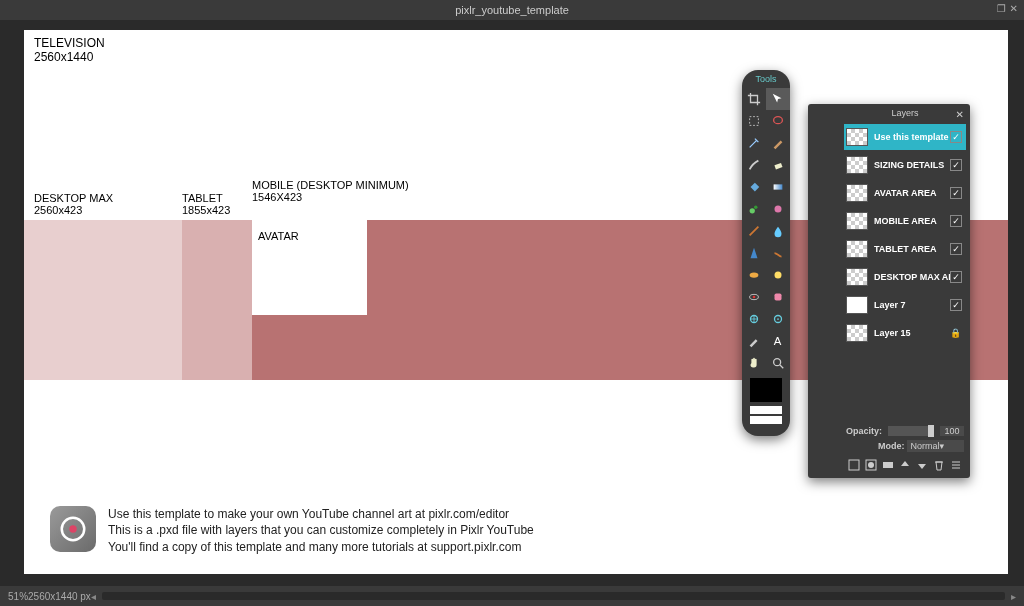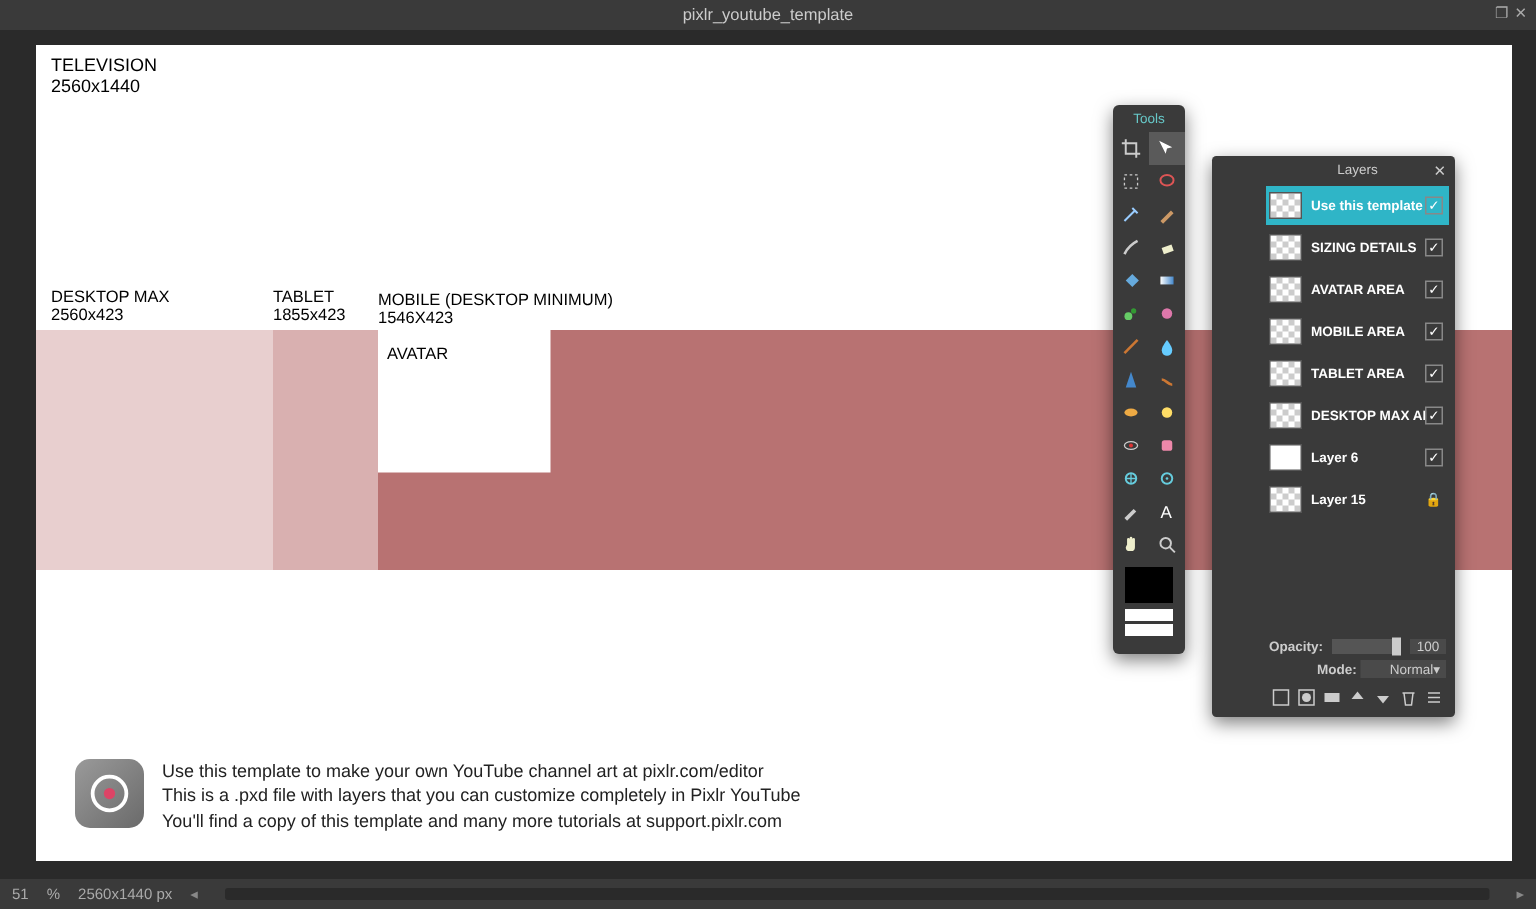--- a/index.html
+++ b/index.html
@@ -6,36 +6,36 @@
 body { background: #2a2a2a; width: 1024px; height: 606px; overflow: hidden; position: relative; }
 
 .titlebar { height: 20px; background: #3a3a3a; color: #ccc; font-size: 11px; display: flex; align-items: center; justify-content: center; position: relative; }
 .titlebar-controls { position: absolute; right: 6px; top: 3px; display: flex; gap: 4px; color: #aaa; font-size: 10px; }
 
 .canvas-area { position: absolute; top: 30px; left: 24px; right: 16px; bottom: 32px; background: #fff; overflow: hidden; }
 .tv-label { position: absolute; top: 6px; left: 10px; font-size: 12px; }
 .sizing-label { position: absolute; font-size: 11px; }
 .desktop-label { top: 162px; left: 10px; }
 .tablet-label { top: 162px; left: 158px; }
-.mobile-label { top: 164px; left: 228px; }
+.mobile-label { top: 149px; left: 228px; }
 
 .band-outer { position: absolute; top: 190px; left: 0; right: 0; height: 160px; background: #e8cfcf; }
 .band-tablet { position: absolute; top: 190px; left: 158px; right: 0; height: 160px; background: #d9b0b0; }
 .band-mobile { position: absolute; top: 190px; left: 228px; right: 0; height: 160px; background: #b87272; }
 .avatar-box { position: absolute; top: 190px; left: 228px; width: 115px; height: 95px; background: #fff; padding: 10px 6px; font-size: 11px; }
 
 .footer { position: absolute; bottom: 18px; left: 26px; display: flex; gap: 12px; align-items: flex-start; margin-top: 16px; }
 .footer .logo { width: 46px; height: 46px; border-radius: 10px; background: linear-gradient(135deg,#9a9a9a,#6a6a6a); display:flex;align-items:center;justify-content:center; }
 .footer .logo svg { width: 30px; height: 30px; }
 .footer .txt { font-size: 12px; line-height: 1.4; color: #222; }
 
-.statusbar { position: absolute; bottom: 0; left: 0; right: 0; height: 20px; background: #3a3a3a; color: #aaa; font-size: 10px; display: flex; align-items: center; gap: 12px; padding: 0 8px; }
+.statusbar { position: absolute; bottom: 0; left: 0; right: 0; height: 20px; background: #3a3a3a; color: #aaa; font-size: 10px; display: flex; align-items: center; padding: 0 8px; }
 .statusbar .track { flex: 1; height: 8px; background: #2a2a2a; border-radius: 2px; margin: 0 6px; }
 
-.tools-panel { position: absolute; top: 70px; left: 742px; width: 48px; background: #3a3a3a; border-radius: 4px; padding-bottom: 6px; box-shadow: 0 4px 12px rgba(0,0,0,.5); }
+.tools-panel { position: absolute; top: 70px; left: 742px; width: 48px; background: #3a3a3a; border-radius: 16px; padding-bottom: 6px; box-shadow: 0 4px 12px rgba(0,0,0,.5); }
 .tools-title { font-size: 9px; color: #67c8c8; text-align: center; padding: 4px 0; }
 .tools-grid { display: grid; grid-template-columns: 1fr 1fr; }
 .tool { width: 24px; height: 22px; display: flex; align-items: center; justify-content: center; cursor: pointer; }
 .tool.selected { background: #5a5a5a; }
 .tool svg { width: 14px; height: 14px; }
 .swatch-area { padding: 4px; }
 .swatch-big { height: 24px; background: #000; margin: 0 4px 4px; }
 .swatch-row { display: flex; justify-content: space-around; padding: 0 4px 2px; }
 .swatch-sm { width: 8px; height: 8px; background: #fff; }
 
@@ -51,21 +51,21 @@
 .layer .chk { width: 12px; height: 12px; border: 1px solid #888; margin-right: 4px; display:flex;align-items:center;justify-content:center;font-size:9px;color:#fff; }
 .layer .lock { width: 12px; margin-right: 4px; font-size: 9px; color: #aaa; text-align: center; }
 .layers-gap { height: 74px; }
 .opacity-row { display: flex; align-items: center; padding: 2px 6px; gap: 6px; }
 .opacity-row .olabel { font-size: 9px; color: #ccc; font-weight: bold; }
 .opacity-row .oslider { flex: 1; height: 10px; background: #555; position: relative; }
 .opacity-row .oslider .handle { position: absolute; right: 0; top: -1px; width: 6px; height: 12px; background: #ccc; }
 .opacity-row .oval { width: 24px; font-size: 9px; color: #ccc; background: #4a4a4a; text-align: center; }
 .mode-row { display: flex; align-items: center; padding: 2px 6px; gap: 2px; margin-left: 32px; }
 .mode-row .mlabel { font-size: 9px; color: #ccc; font-weight: bold; }
-.mode-row .mselect { flex: 1; font-size: 9px; color: #ccc; background: #4a4a4a; padding: 1px 4px; display:flex;justify-content:flex-end; }
+.mode-row .mselect { flex: 1; font-size: 9px; color: #ccc; background: #4a4a4a; padding: 1px 4px; display:flex;justify-content:flex-start; }
 .layers-bottom { display: flex; justify-content: space-between; padding: 4px 6px 6px; }
 .layers-bottom .bicon { width: 16px; height: 14px; display:flex;align-items:center;justify-content:center; cursor:pointer; }
 .layers-bottom svg { width: 12px; height: 12px; }
 </style>
 </head>
 <body>
 
 <div class="titlebar">
   <span>pixlr_youtube_template</span>
   <div class="titlebar-controls">
@@ -308,21 +308,21 @@
         <div class="lname">TABLET AREA</div>
         <div class="chk">✓</div>
       </div>
       <div class="layer">
         <div class="thumb"></div>
         <div class="lname">DESKTOP MAX AREA</div>
         <div class="chk">✓</div>
       </div>
       <div class="layer">
         <div class="thumb solid"></div>
-        <div class="lname">Layer 6</div>
+        <div class="lname">Layer 7</div>
         <div class="chk">✓</div>
       </div>
       <div class="layer">
         <div class="thumb"></div>
         <div class="lname">Layer 15</div>
         <div class="lock">🔒</div>
       </div>
     </div>
   <div class="layers-gap"></div>
   <div class="opacity-row">

